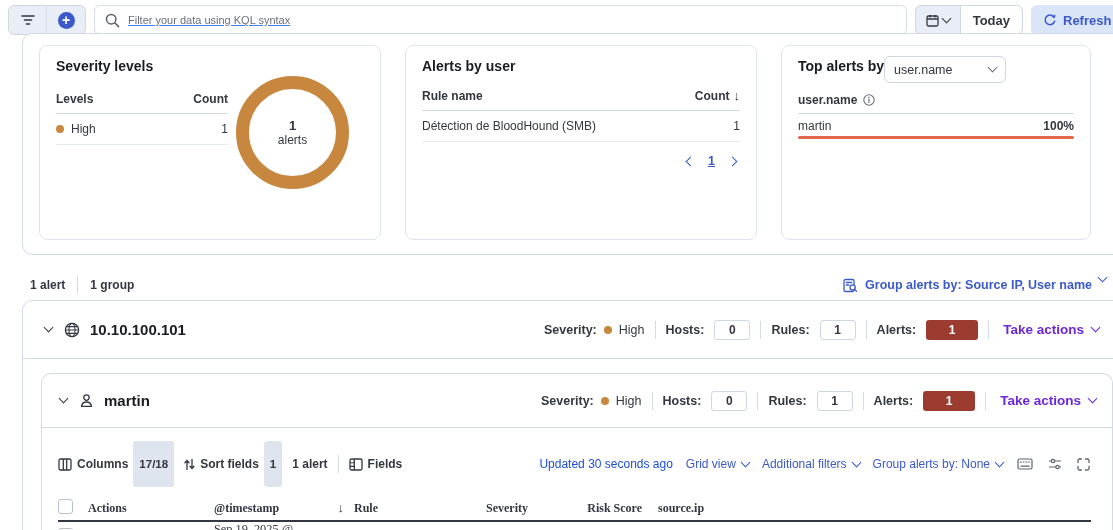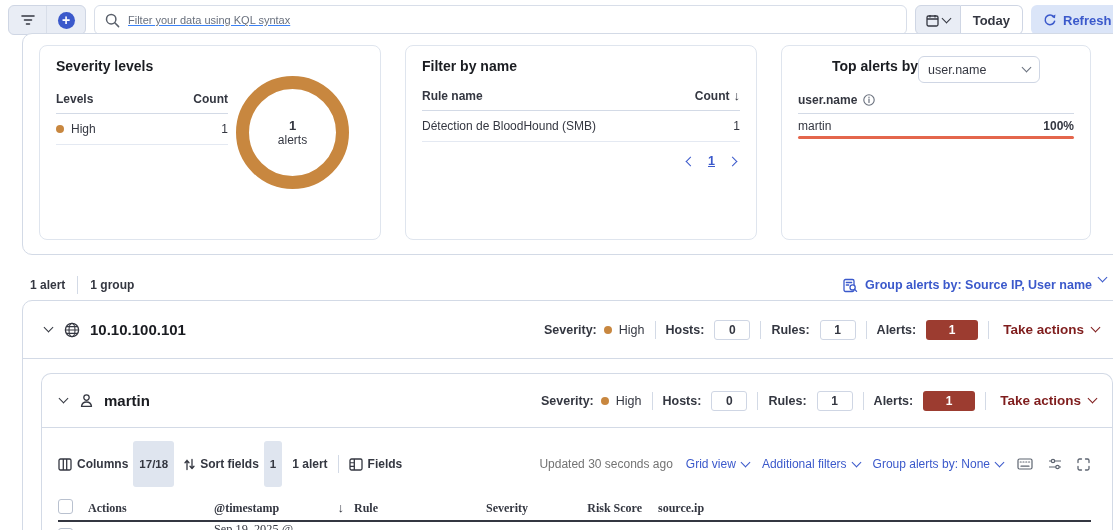--- a/index.html
+++ b/index.html
@@ -57,21 +57,21 @@
   .donut { position:absolute; left:196px; top:30px; width:113px; height:113px; border-radius:50%;
            border:13px solid #c8873f; display:flex; flex-direction:column; align-items:center; justify-content:center;
            font-size:12px; color:#343741; }
   .donut b { font-size:13px; }
   .name-table { margin-top:8px; }
   .count-h { display:inline-flex; align-items:center; gap:4px; font-weight:700; }
   .arrow { font-size:13px; font-weight:400; }
   .pager { margin-top:12px; display:flex; justify-content:flex-end; align-items:center; gap:14px;
            color:#3b59cb; font-size:12.5px; padding-right:4px; }
   .pager .page { font-weight:700; text-decoration:underline; cursor:pointer; }
-  .p-top-head { display:flex; justify-content:center; align-items:flex-start; }
+  .p-top-head { display:flex; justify-content:flex-start; align-items:flex-start; }
   .select { width:122px; height:27px; border:1px solid #cfd6e4; border-radius:6px; background:#fff;
             display:flex; align-items:center; justify-content:space-between; padding:0 9px; font-size:12.5px;
             margin-top:-2px; cursor:pointer; }
   .field-row { margin-top:10px; display:flex; align-items:center; gap:6px; font-size:12px; font-weight:700;
                padding-bottom:6px; border-bottom:1px solid #d3dae6; }
   .bar-row { margin-top:5px; font-size:12px; }
   .bar-labels { display:flex; justify-content:space-between; align-items:center; }
   .bar { height:3px; background:#e4664c; border-radius:2px; margin-top:3px; }
 
   
@@ -86,33 +86,33 @@
   .ghead { display:flex; align-items:center; gap:10px; padding:0 32px 0 20px; height:58px; border-bottom:1px solid #d3dae6; }
   .chev-btn { color:#343741; padding:2px; }
   .gtitle { font-size:15px; font-weight:700; color:#1a1c21; }
   .stats { margin-left:auto; display:flex; align-items:center; gap:10px; font-size:12.5px; }
   .slabel { font-weight:700; }
   .sval { font-weight:400; }
   .badge-o { min-width:36px; height:20px; padding:0 8px; border:1px solid #cfd6e4; border-radius:3px; background:#fff;
              display:inline-flex; align-items:center; justify-content:center; font-weight:700; font-size:12px; }
   .badge-r { min-width:52px; height:20px; padding:0 8px; background:#9c3c30; color:#fff; border-radius:3px;
              display:inline-flex; align-items:center; justify-content:center; font-weight:700; font-size:12px; }
-  .takeact { color:#7f1d1d; font-size:13.5px; font-weight:700; gap:8px; margin-left:4px; }
+  .takeact { color:#6d28d9; font-size:13.5px; font-weight:700; gap:8px; margin-left:4px; }
   .gbody { padding:14px 18px 0; }
   .gpanel.inner { border-radius:10px 10px 0 0; border-bottom:none; min-height:170px; }
   .gpanel.inner .ghead { height:54px; padding:0 16px; }
 
   
   .table-area { padding:13px 0 0 16px; width:1049px; }
   .toolbar { display:flex; align-items:center; gap:10px; font-size:12px; margin-bottom:9px; width:1033px; }
   .tb-item { gap:5px; font-weight:700; color:#343741; }
   .pill { background:#dfe5ef; border-radius:3px; padding:17px 6px; font-weight:700; font-size:11.5px; }
   .tb-count { font-weight:700; }
   .tb-right { margin-left:auto; display:flex; align-items:center; gap:13px; }
-  .updated { color:#737373; }
+  .updated { color:#1d4ed8; }
   .tb-link { color:#3b59cb; gap:6px; }
   .tb-link.bold { font-weight:400; }
   .tb-icon { color:#5d6470; padding:0 1px; }
 
   .grid { display:grid; grid-template-columns:30px 126px 140px 132px 96px 64px 316px 1fr; align-items:center;
           width:1033px;font-family:Liberation Serif, serif; }
   .thead { height:26px; font-size:12px; font-weight:700; border-bottom:2px solid #343741; }
   .trow  { height:23px; font-size:12.3px; border-bottom:1px solid #d3dae6; }
   .cb { width:15px; height:15px; border:1px solid #b9c1cf; border-radius:3px; background:#fff; display:inline-block; cursor:pointer; }
   .cell-ts { display:flex; justify-content:space-between; align-items:center; padding-right:10px; }
@@ -182,21 +182,21 @@
           <span>1</span>
         </div>
       </div>
       <div class="donut">
         <b>1</b>
         <span>alerts</span>
       </div>
     </section>
 
     <section class="panel p-name">
-      <h3>Filter by name</h3>
+      <h3>Alerts by user</h3>
       <div class="mini-table name-table">
         <div class="t-head">
           <span>Rule name</span>
           <span class="count-h">
             <span>Count</span>
             <span class="arrow">↓</span>
           </span>
         </div>
         <div class="t-row">
           <span>Détection de BloodHound (SMB)</span>

